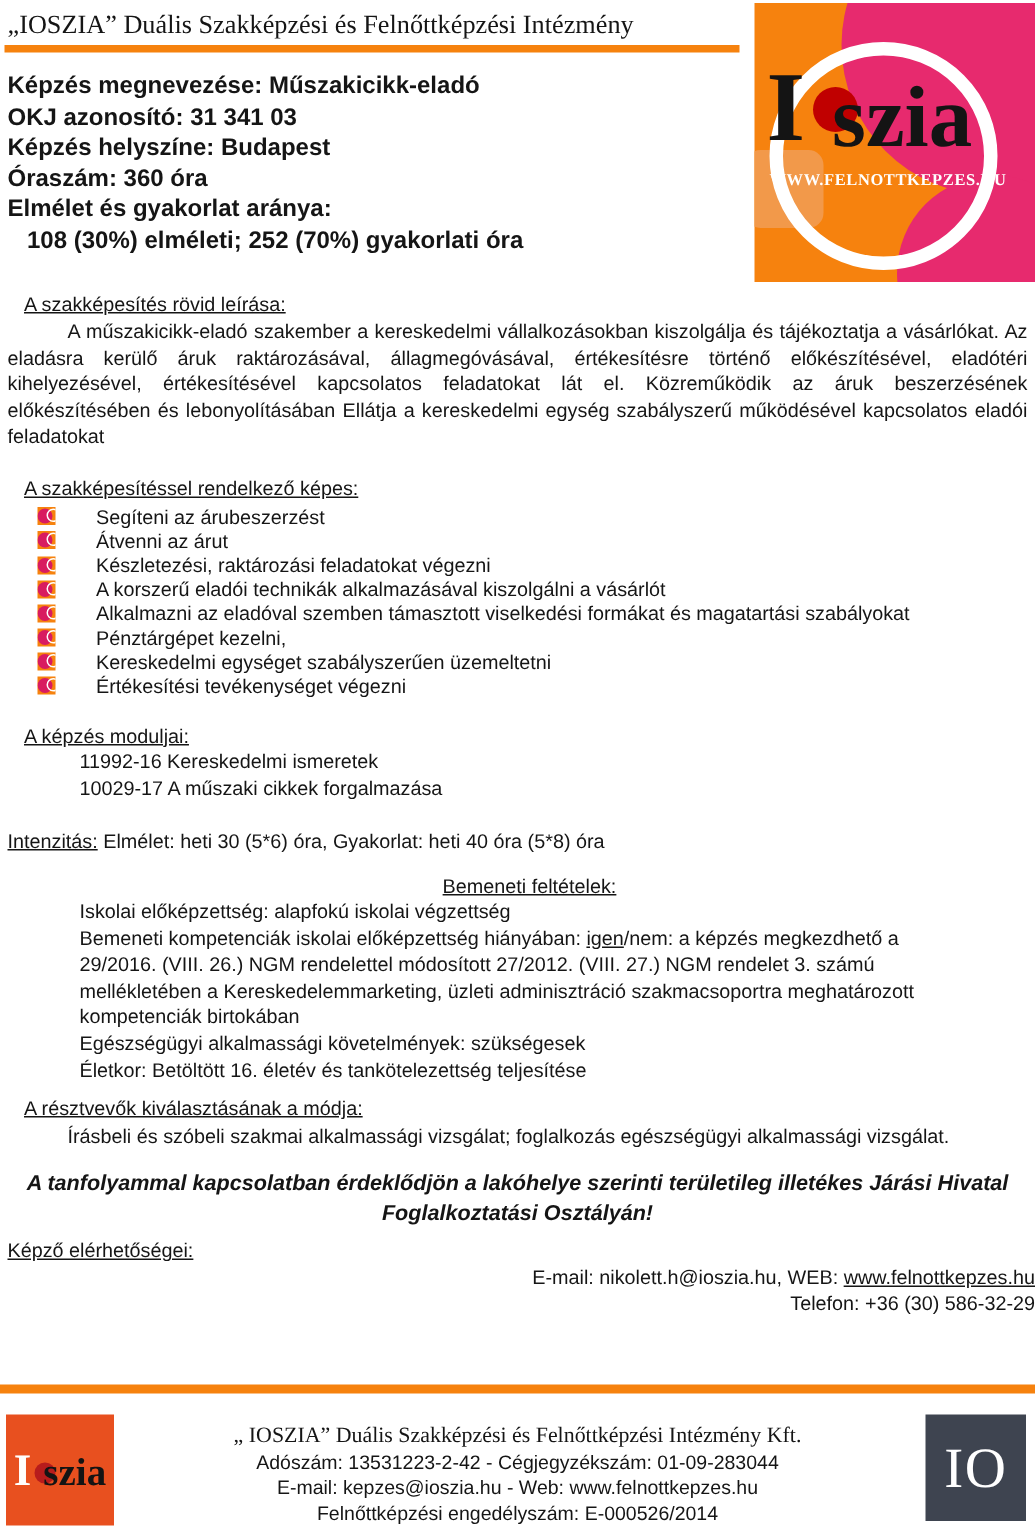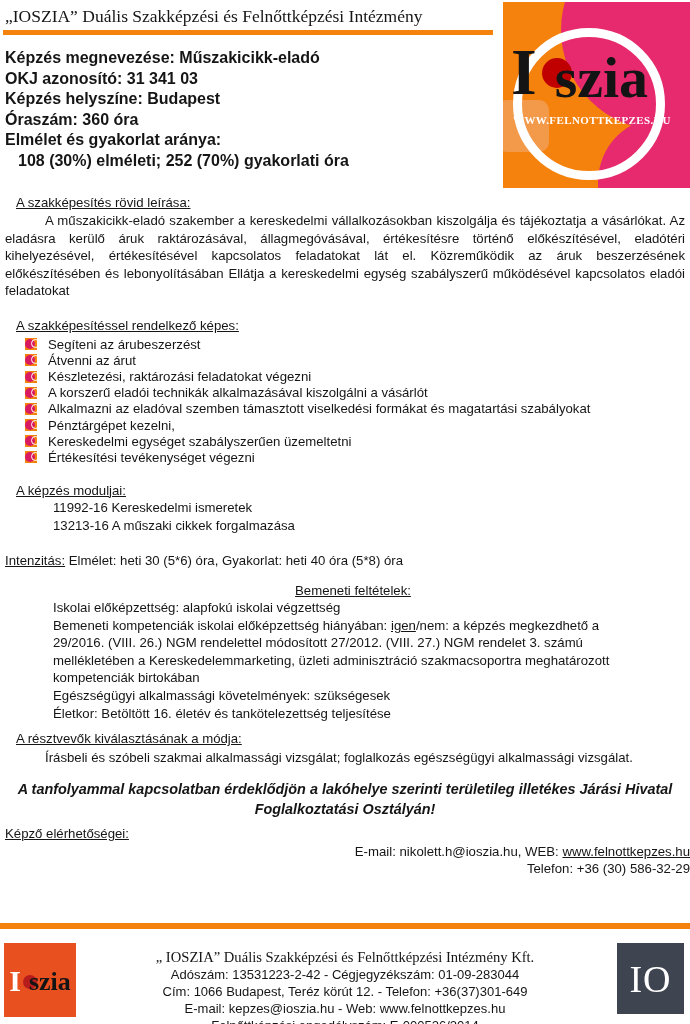--- a/index.html
+++ b/index.html
@@ -45,21 +45,21 @@
   .mt-cap{margin-top:17px;}
   .mt-mod{margin-top:16px;}
   .mt-int{margin-top:18px;}
   .mt-entry{margin-top:12px;text-align:center;}
   .mt-sel{margin-top:8px;}
   .para{
     margin:1px 5px 0 5px;text-align:justify;text-indent:40px;line-height:17.5px;
   }
   .para-left{margin:1px 5px 0 5px;text-align:left;text-indent:40px;line-height:17.5px;}
   .cap-list{margin:2px 0 0 0;padding:0;list-style:none;}
-  .cap-list li{display:flex;align-items:center;height:16.2px;padding-left:25px;}
+  .cap-list li{display:flex;align-items:center;height:16.2px;padding-left:25px;gap:16px;}
   .cap-icon{width:12px;height:12px;background:#F6820E;position:relative;overflow:hidden;
     flex:0 0 12px;margin-right:11px;}
   .cap-icon::before{content:"";position:absolute;width:10px;height:10px;border-radius:50%;
     background:#D81B60;left:0;top:1px;}
   .cap-icon::after{content:"";position:absolute;width:9px;height:9px;border-radius:50%;
     border:1.5px solid #fff;right:-3px;top:1px;box-sizing:border-box;}
   .tab-block{margin-left:53px;line-height:17.5px;}
   .entry-block{margin-left:53px;width:592px;line-height:17.6px;}
   .int-line{margin-left:5px;line-height:17.5px;}
   .notice{
@@ -159,21 +159,21 @@
       <span class="cap-icon"></span>
       <span>Értékesítési tevékenységet végezni</span>
     </li>
 </ul>
 
 <div class="section-h mt-mod">
   <span class="u">A képzés moduljai:</span>
 </div>
 <div class="tab-block">
   <div>11992-16 Kereskedelmi ismeretek</div>
-  <div>13213-16 A műszaki cikkek forgalmazása</div>
+  <div>10029-17 A műszaki cikkek forgalmazása</div>
 </div>
 
 <div class="int-line mt-int">
   <span class="u">Intenzitás:</span><span> Elmélet: heti 30 (5*6) óra, Gyakorlat: heti 40 óra (5*8) óra</span>
 </div>
 
 <div class="section-h mt-entry">
   <span class="u">Bemeneti feltételek:</span>
 </div>
 <div class="entry-block">
@@ -204,18 +204,17 @@
   <div class="word">
     <span class="fi">I</span>
     <span class="fdot"></span>
     <span class="fszia">szia</span>
   </div>
 </div>
 
 <div class="footer-text">
   <div class="serifline">„ IOSZIA” Duális Szakképzési és Felnőttképzési Intézmény Kft.</div>
   <div class="sansline">Adószám: 13531223-2-42 - Cégjegyzékszám: 01-09-283044</div>
-  <div class="sansline">Cím: 1066 Budapest, Teréz körút 12. - Telefon: +36(37)301-649</div>
   <div class="sansline">E-mail: kepzes@ioszia.hu - Web: www.felnottkepzes.hu</div>
   <div class="sansline">Felnőttképzési engedélyszám: E-000526/2014</div>
 </div>
 
 <div class="logo-footer-right">IO</div>
 
 </body></html>

